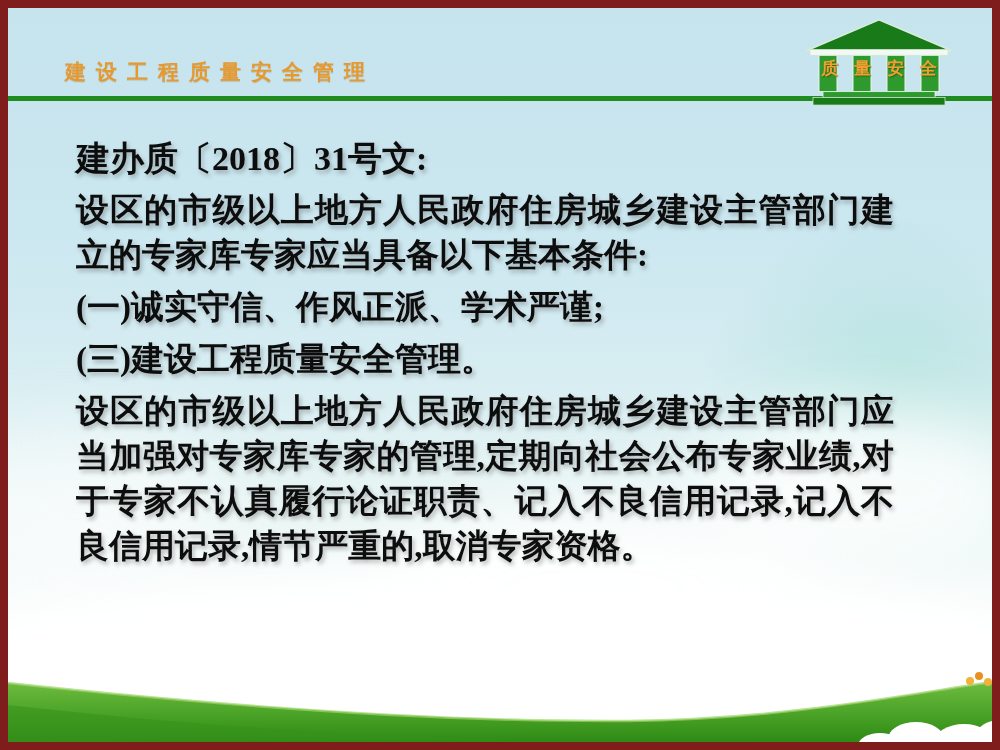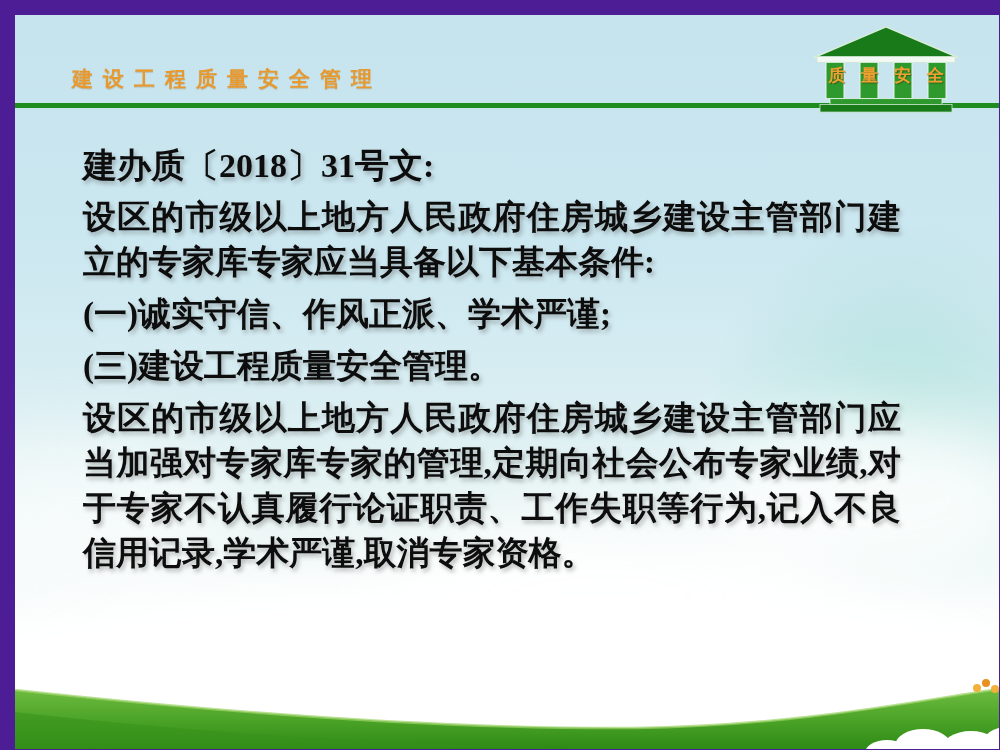--- a/index.html
+++ b/index.html
@@ -3,21 +3,21 @@
 <meta charset="utf-8">
 <style>
   html,body{margin:0;padding:0;}
   body{
     width:1000px;height:750px;
     font-family:"Liberation Serif","DejaVu Serif",serif;
     background:#888;
   }
   .slide{
     position:relative;width:1000px;height:750px;
-    background:#4c1d95;box-sizing:border-box;padding:15px;
+    background:#7f1d1d;box-sizing:border-box;padding:8px;
   }
   .content{
     position:relative;width:984px;height:734px;overflow:hidden;
     background:linear-gradient(180deg,#c6e4ee 0%,#cbe7f0 30%,#d7edf2 50%,#e9f5f4 68%,#ffffff 88%,#ffffff 100%);
   }
   .sky-tint{
     position:absolute;inset:0;z-index:1;pointer-events:none;
     background:radial-gradient(circle 280px at 90% 55%, rgba(140,215,200,.45), rgba(140,215,200,0) 70%);
   }
   .cloud{
@@ -94,21 +94,21 @@
         <span>安</span>
         <span>全</span>
       </div>
     </div>
 
     <div class="body-text">
       <p class="doc-title">建办质〔2018〕31号文:</p>
       <p>设区的市级以上地方人民政府住房城乡建设主管部门建立的专家库专家应当具备以下基本条件:</p>
       <p>(一)诚实守信、作风正派、学术严谨;</p>
       <p>(三)建设工程质量安全管理。</p>
-      <p>设区的市级以上地方人民政府住房城乡建设主管部门应当加强对专家库专家的管理,定期向社会公布专家业绩,对于专家不认真履行论证职责、工作失职等行为,记入不良信用记录,学术严谨,取消专家资格。</p>
+      <p>设区的市级以上地方人民政府住房城乡建设主管部门应当加强对专家库专家的管理,定期向社会公布专家业绩,对于专家不认真履行论证职责、记入不良信用记录,记入不良信用记录,情节严重的,取消专家资格。</p>
     </div>
 
     <svg class="grass" viewBox="0 0 984 112" preserveAspectRatio="none">
       <defs>
         <linearGradient id="grassGrad" x1="0" y1="0" x2="0" y2="1">
           <stop offset="0%" stop-color="#6ebc40"></stop>
           <stop offset="55%" stop-color="#49a226"></stop>
           <stop offset="100%" stop-color="#2e8a16"></stop>
         </linearGradient>
       </defs>

